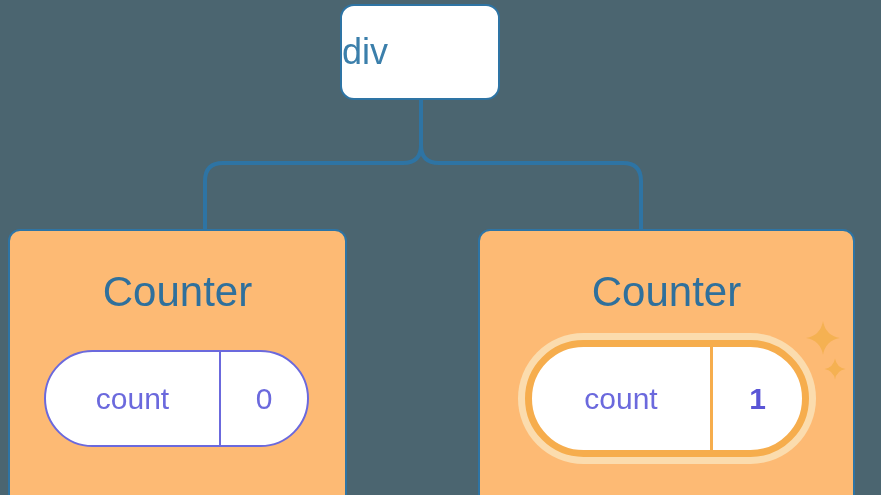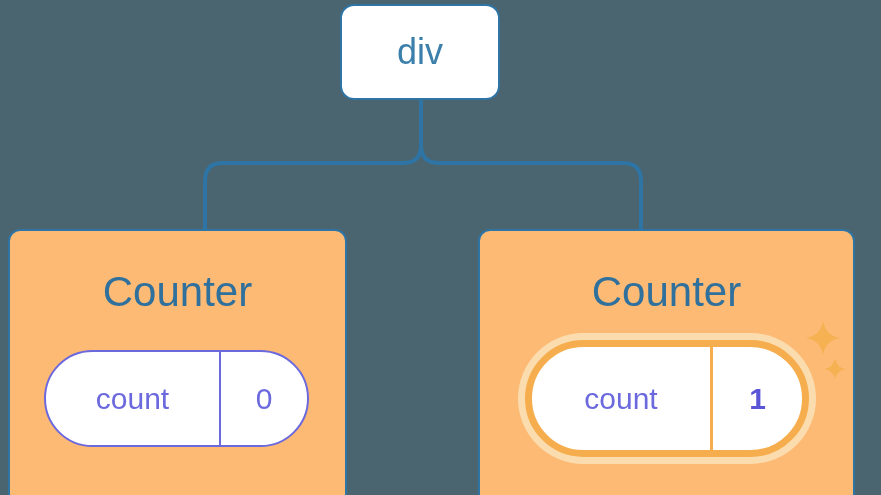--- a/index.html
+++ b/index.html
@@ -11,21 +11,21 @@
     font-family:"Liberation Sans", sans-serif;
   }
   .connector{position:absolute;left:0;top:0;}
   .node-root{
     position:absolute;left:340px;top:4px;
     width:160px;height:96px;
     box-sizing:border-box;
     background:#ffffff;
     border:2px solid #2e74a4;
     border-radius:14px;
-    display:flex;align-items:center;justify-content:center;
+    display:flex;align-items:center;justify-content:flex-start;
     font-size:36px;font-weight:500;color:#3b7fab;
   }
   .card{
     position:absolute;top:229px;height:284px;
     box-sizing:border-box;
     background:#fdba74;
     border:2px solid #2e74a4;
     border-radius:12px;
     text-decoration:underline;
   }

